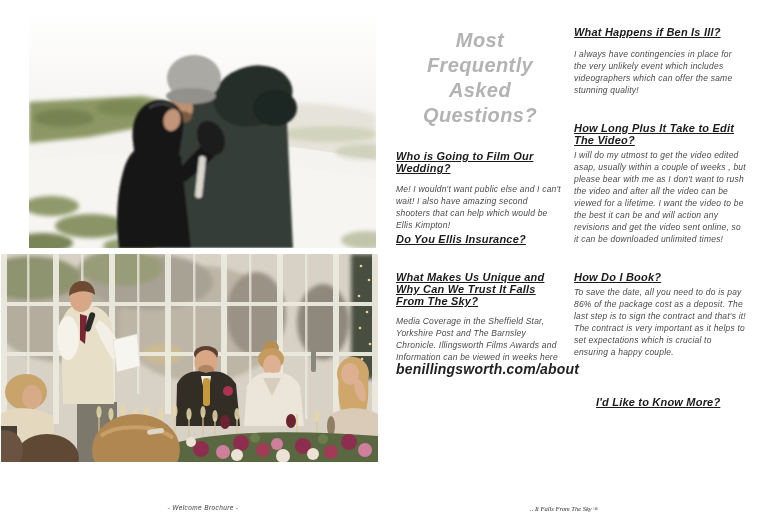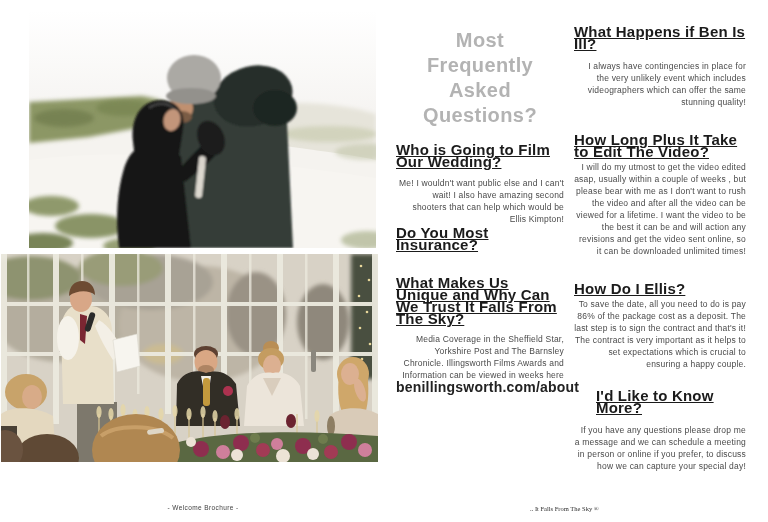--- a/index.html
+++ b/index.html
@@ -1,43 +1,43 @@
 <!DOCTYPE html>
 <html><head>
 <meta charset="utf-8">
 <style>
   html,body{margin:0;padding:0;}
   body{width:768px;height:522px;background:#ffffff;overflow:hidden;
        font-family:"Liberation Sans","DejaVu Sans",sans-serif;}
-  .page{position:relative;width:768px;height:522px;background:#ffffff;}
+  .page{position:relative;width:768px;height:522px;background:#ffffff;font-style:italic;}
 
   
   .photo-top{position:absolute;left:29px;top:10px;width:347px;height:238px;overflow:hidden;}
   .photo-bottom{position:absolute;left:1px;top:254px;width:377px;height:208px;overflow:hidden;}
   .photo-top svg,.photo-bottom svg{display:block;width:100%;height:100%;}
 
   
   .col-mid{position:absolute;left:396px;top:28px;width:168px;}
   .col-right{position:absolute;left:574px;top:24px;width:172px;}
 
   .main-heading{width:152px;margin:0 auto 4px auto;text-align:center;
     font-size:20px;line-height:25px;font-weight:bold;color:#b3b3b3;letter-spacing:.4px;}
 
-  .sec h3{font-size:15px;line-height:12px;font-weight:bold;color:#1b1b1b;
+  .sec h3{font-size:11px;line-height:12px;font-weight:bold;color:#1b1b1b;
     text-decoration:underline;margin:26px 0 9px 0;letter-spacing:.2px;}
-  .sec p{margin:0;font-size:8.5px;line-height:12px;color:#4a4a4a;letter-spacing:.2px;text-align:right;}
+  .sec p{margin:0;font-size:8.5px;line-height:12px;color:#4a4a4a;letter-spacing:.2px;}
   .sec .bold-link{display:block;font-weight:bold;color:#222;font-size:14px;line-height:13px;}
 
-  .col-mid .sec:nth-of-type(1) h3{margin-top:16px;}
+  .col-mid .sec:nth-of-type(1) h3{margin-top:22px;}
   .col-mid .sec.follow h3{margin-top:2px;margin-bottom:12px;}
   .col-mid .sec:nth-of-type(3) h3{margin-bottom:8px;}
 
   .col-right .sec:nth-of-type(1) h3{margin-top:2px;margin-bottom:10px;}
   .col-right .sec.tight h3{margin-bottom:3px;}
-  .col-right .sec:nth-of-type(4) h3{margin-top:20px;margin-bottom:10px;padding-left:22px;}
+  .col-right .sec:nth-of-type(4) h3{margin-top:38px;margin-bottom:10px;padding-left:22px;}
 
   
   .footer-left{position:absolute;left:143px;top:504px;width:120px;text-align:center;
     font-size:6.5px;color:#3d3d3d;letter-spacing:.4px;}
   .footer-right{position:absolute;left:530px;top:505px;width:110px;
     font-family:"Liberation Serif","DejaVu Serif",serif;font-size:6.5px;color:#2e2e2e;}
 </style>
 </head>
 <body>
 
@@ -267,21 +267,21 @@
 
   <div class="col-mid">
     <h1 class="main-heading">Most Frequently Asked Questions?</h1>
 
     <div class="sec">
       <h3>Who is Going to Film Our Wedding?</h3>
       <p>Me! I wouldn't want public else and I can't wait! I also have amazing second shooters that can help which would be Ellis Kimpton!</p>
     </div>
 
     <div class="sec follow">
-      <h3>Do You Most Insurance?</h3>
+      <h3>Do You Ellis Insurance?</h3>
     </div>
 
     <div class="sec">
       <h3>What Makes Us Unique and Why Can We Trust It Falls From The Sky?</h3>
       <p><span>Media Coverage in the Sheffield Star, Yorkshire Post and The Barnsley Chronicle. Illingsworth Films Awards and Information can be viewed in weeks here</span>
         <span class="bold-link">benillingsworth.com/about</span>
       </p>
     </div>
   </div>
 
@@ -290,26 +290,25 @@
       <h3>What Happens if Ben Is Ill?</h3>
       <p>I always have contingencies in place for the very unlikely event which includes videographers which can offer the same stunning quality!</p>
     </div>
 
     <div class="sec tight">
       <h3>How Long Plus It Take to Edit The Video?</h3>
       <p>I will do my utmost to get the video edited asap, usually within a couple of weeks , but please bear with me as I don't want to rush the video and after all the video can be viewed for a lifetime. I want the video to be the best it can be and will action any revisions and get the video sent online, so it can be downloaded unlimited times!</p>
     </div>
 
     <div class="sec tight">
-      <h3>How Do I Ellis?</h3>
+      <h3>How Do I Book?</h3>
       <p>To save the date, all you need to do is pay 86% of the package cost as a deposit. The last step is to sign the contract and that's it! The contract is very important as it helps to set expectations which is crucial to ensuring a happy couple.</p>
     </div>
 
     <div class="sec">
       <h3>I'd Like to Know More?</h3>
-      <p>If you have any questions please drop me a message and we can schedule a meeting in person or online if you prefer, to discuss how we can capture your special day!</p>
     </div>
   </div>
 
   <div class="footer-left">- Welcome Brochure -</div>
   <div class="footer-right">.. It Falls From The Sky ®</div>
 
 </div>
 
 </body></html>

